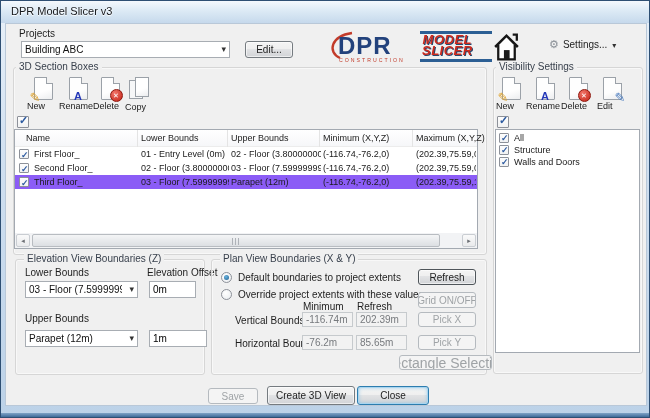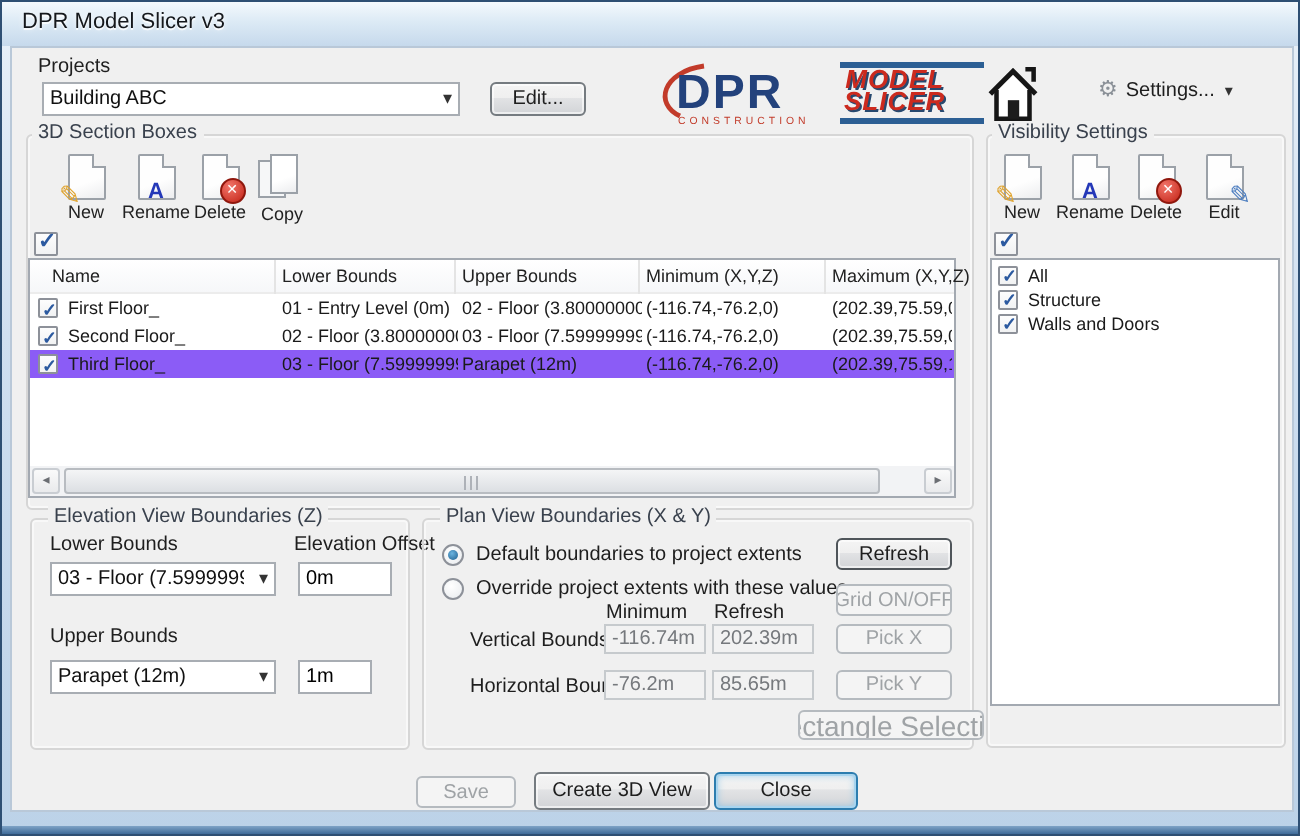--- a/index.html
+++ b/index.html
@@ -31,21 +31,21 @@
   .combo::after{content:"▾";position:absolute;right:3px;top:0;line-height:14px;font-size:9px;color:#333;}
 
   .cb{position:absolute;width:12px;height:12px;background:linear-gradient(#fdfdfd,#f1f2f3);border:1px solid #8d9199;border-radius:1px;}
   .cb.checked::after{content:"✓";position:absolute;left:1px;top:-3px;font-size:11px;font-weight:bold;color:#2c5aa0;}
   .cb.s{width:10px;height:10px;}
   .cb.s.checked::after{font-size:9px;top:-2px;left:1px;}
 
   .radio{position:absolute;width:11px;height:11px;border-radius:50%;border:1px solid #8d9199;background:radial-gradient(circle at 40% 35%,#fff,#e8ebee);}
   .radio.on::after{content:"";position:absolute;left:2px;top:2px;width:5px;height:5px;border-radius:50%;background:radial-gradient(circle at 40% 35%,#6ab4e0,#1e5e8e);}
 
-  .tool{position:absolute;top:76px;text-align:center;font-size:9px;color:#222;}
+  .tool{position:absolute;top:76px;text-align:left;font-size:9px;color:#222;}
   .pg{width:19px;height:23px;margin:0 auto 1px;background:linear-gradient(160deg,#fefefe 60%,#ecedef);border:1px solid #9ba1a8;border-radius:1px;position:relative;}
   .pg::before{content:"";position:absolute;top:-1px;right:-1px;width:6px;height:6px;background:#F0F0F0;border-left:1px solid #9ba1a8;border-bottom:1px solid #9ba1a8;}
   .pg.b-new::after{content:"✎";position:absolute;left:-5px;bottom:-6px;font-size:13px;color:#dfa32e;}
   .pg.b-ren::after{content:"A";position:absolute;left:50%;transform:translateX(-50%);bottom:-3px;font-size:11px;font-weight:bold;color:#2438b8;}
   .pg.b-del::after{content:"✕";position:absolute;right:-4px;bottom:-3px;width:11px;height:11px;line-height:11px;border-radius:50%;
     background:radial-gradient(circle at 35% 30%,#f2766b,#c22114);color:#fff;font-size:7px;text-align:center;border:1px solid #8f170d;}
   .pg.b-edit::after{content:"✎";position:absolute;right:-5px;bottom:-6px;font-size:13px;color:#4d7ec0;}
   .pg-copy{position:relative;width:24px;height:24px;margin:0 auto 1px;}
   .pg-copy .p1{position:absolute;left:0;top:3px;width:14px;height:19px;border:1px solid #9ba1a8;background:#f6f7f8;}
   .pg-copy .p2{position:absolute;left:6px;top:0;width:14px;height:20px;border:1px solid #9ba1a8;background:linear-gradient(160deg,#fff 60%,#ecedef);}
@@ -199,21 +199,21 @@
   <div class="lbl" style="left:24px;top:266px;">Lower Bounds</div>
   <div class="lbl" style="left:146px;top:266px;">Elevation Offset</div>
   <div class="combo" style="left:24px;top:280px;width:113px;">
     <div class="txt">03 - Floor (7.5999999999999</div>
   </div>
   <div class="field" style="left:148px;top:280px;width:47px;height:17px;">0m</div>
   <div class="lbl" style="left:24px;top:312px;">Upper Bounds</div>
   <div class="combo" style="left:24px;top:329px;width:113px;">
     <div class="txt">Parapet (12m)</div>
   </div>
-  <div class="field" style="left:148px;top:329px;width:37px;height:17px;">1m</div>
+  <div class="field" style="left:148px;top:329px;width:58px;height:17px;">1m</div>
 
   <div class="gbox" style="left:210px;top:258px;width:276px;height:116px;">
     <div class="glabel">Plan View Boundaries  (X &amp; Y)</div>
   </div>
   <div class="radio on" style="left:220px;top:271px;"></div>
   <div class="lbl" style="left:237px;top:271px;">Default boundaries to project extents</div>
   <div class="btn" style="left:417px;top:268px;width:58px;height:16px;border-color:#4f555a;">Refresh</div>
   <div class="radio" style="left:220px;top:288px;"></div>
   <div class="lbl" style="left:237px;top:288px;">Override project extents with these values</div>
   <div class="btn disabled" style="left:417px;top:291px;width:58px;height:16px;">Grid ON/OFF</div>

